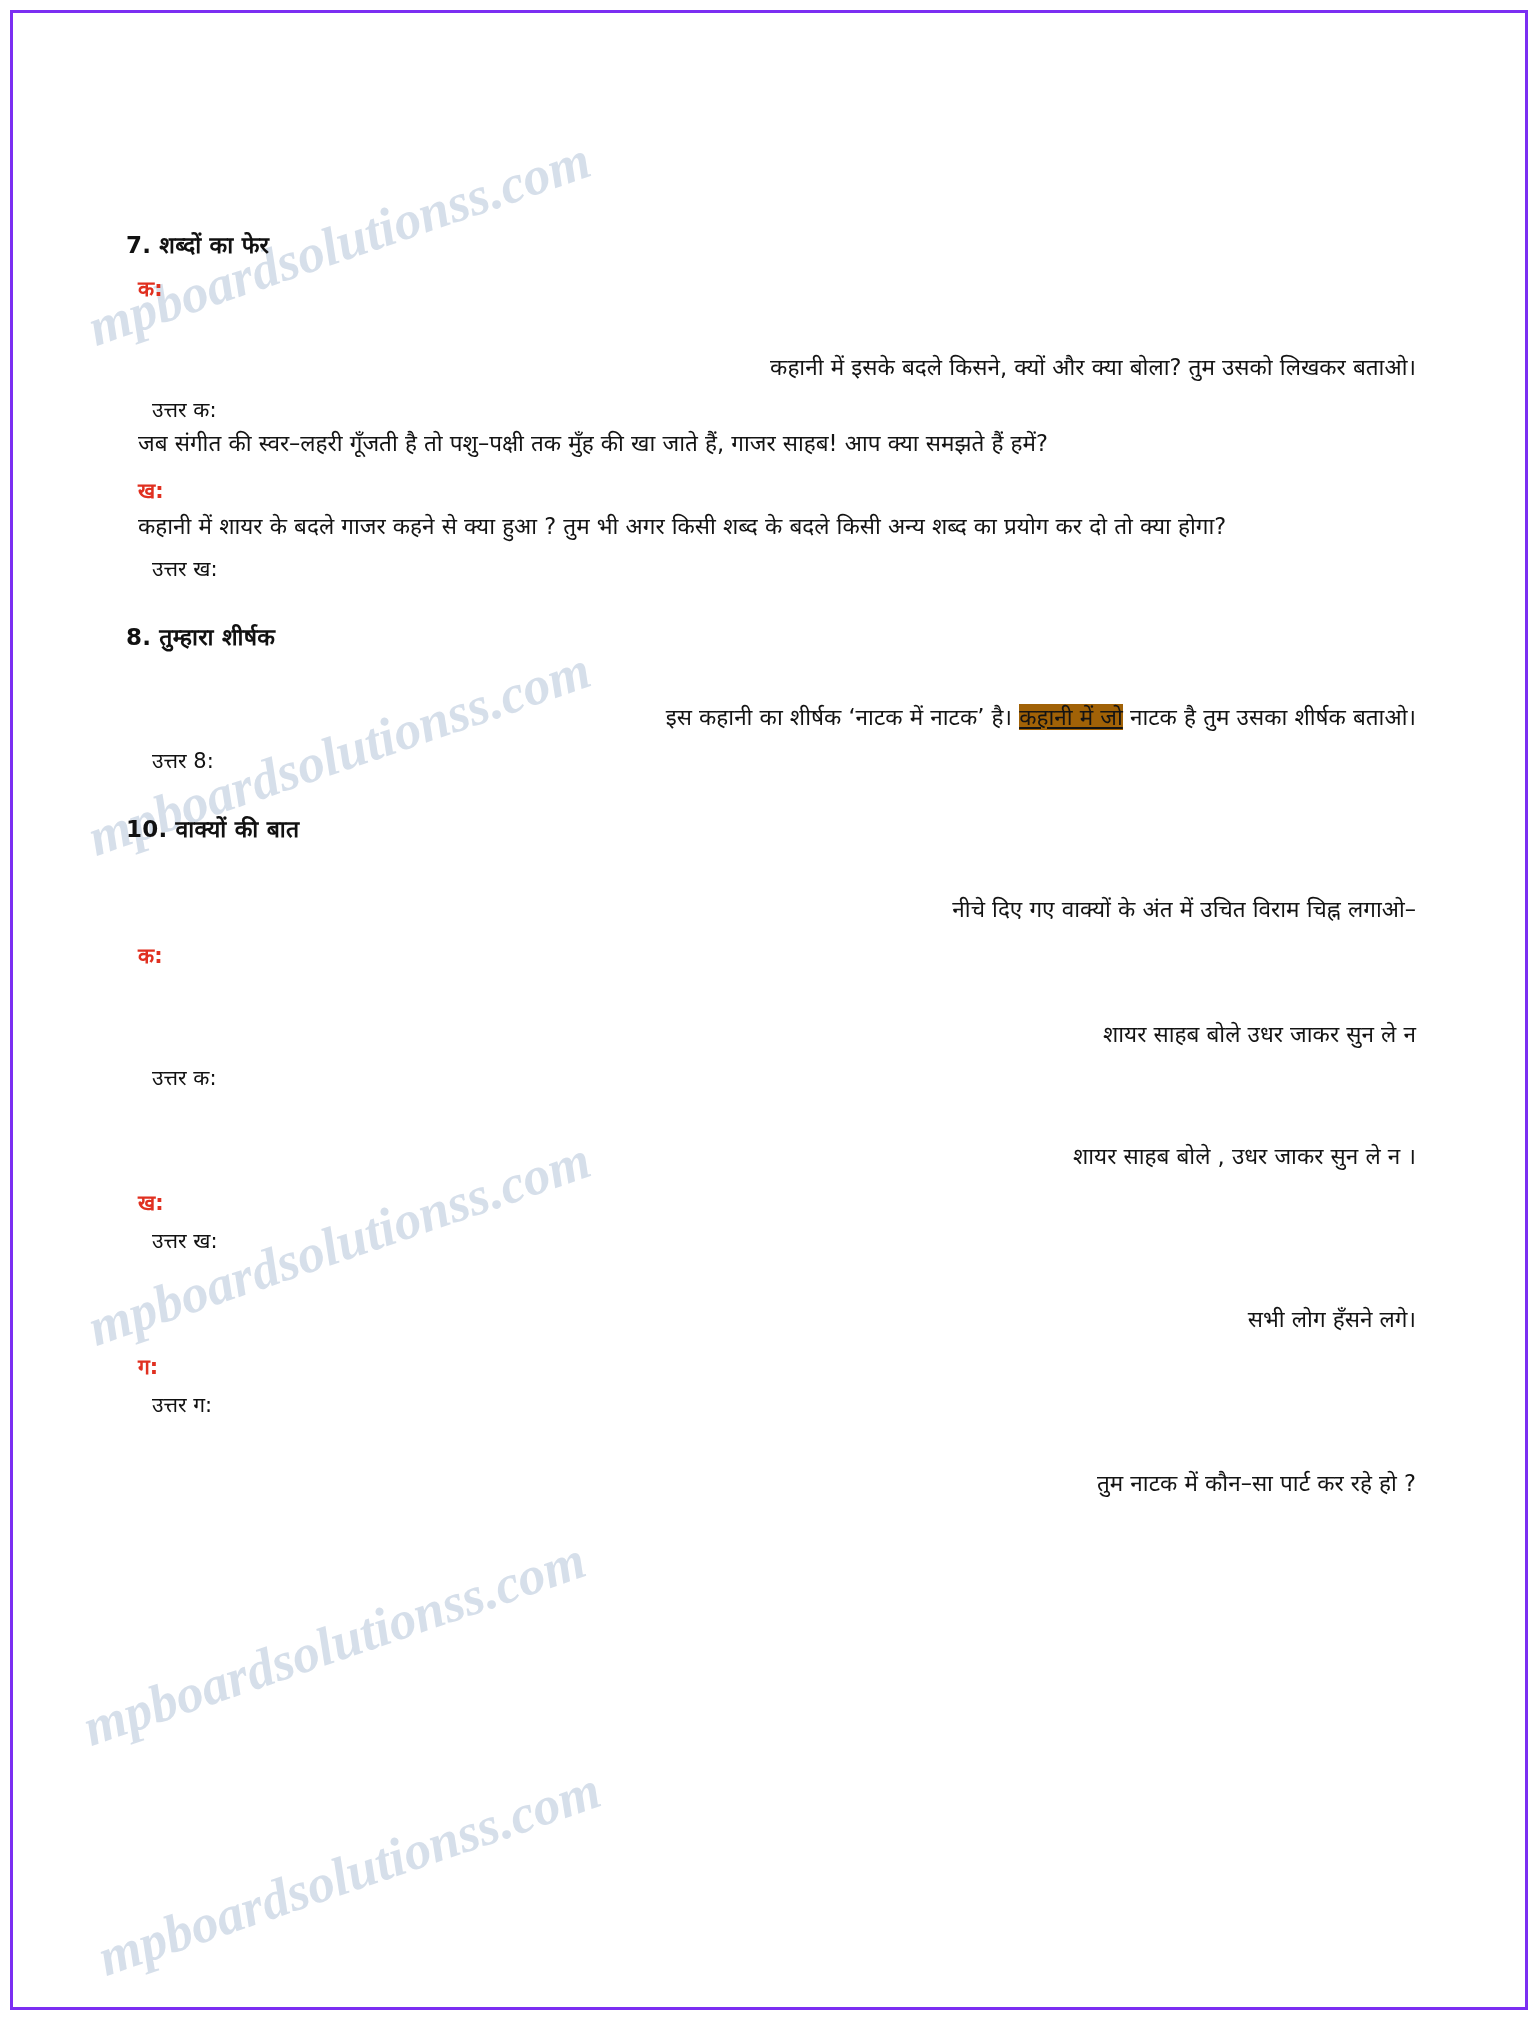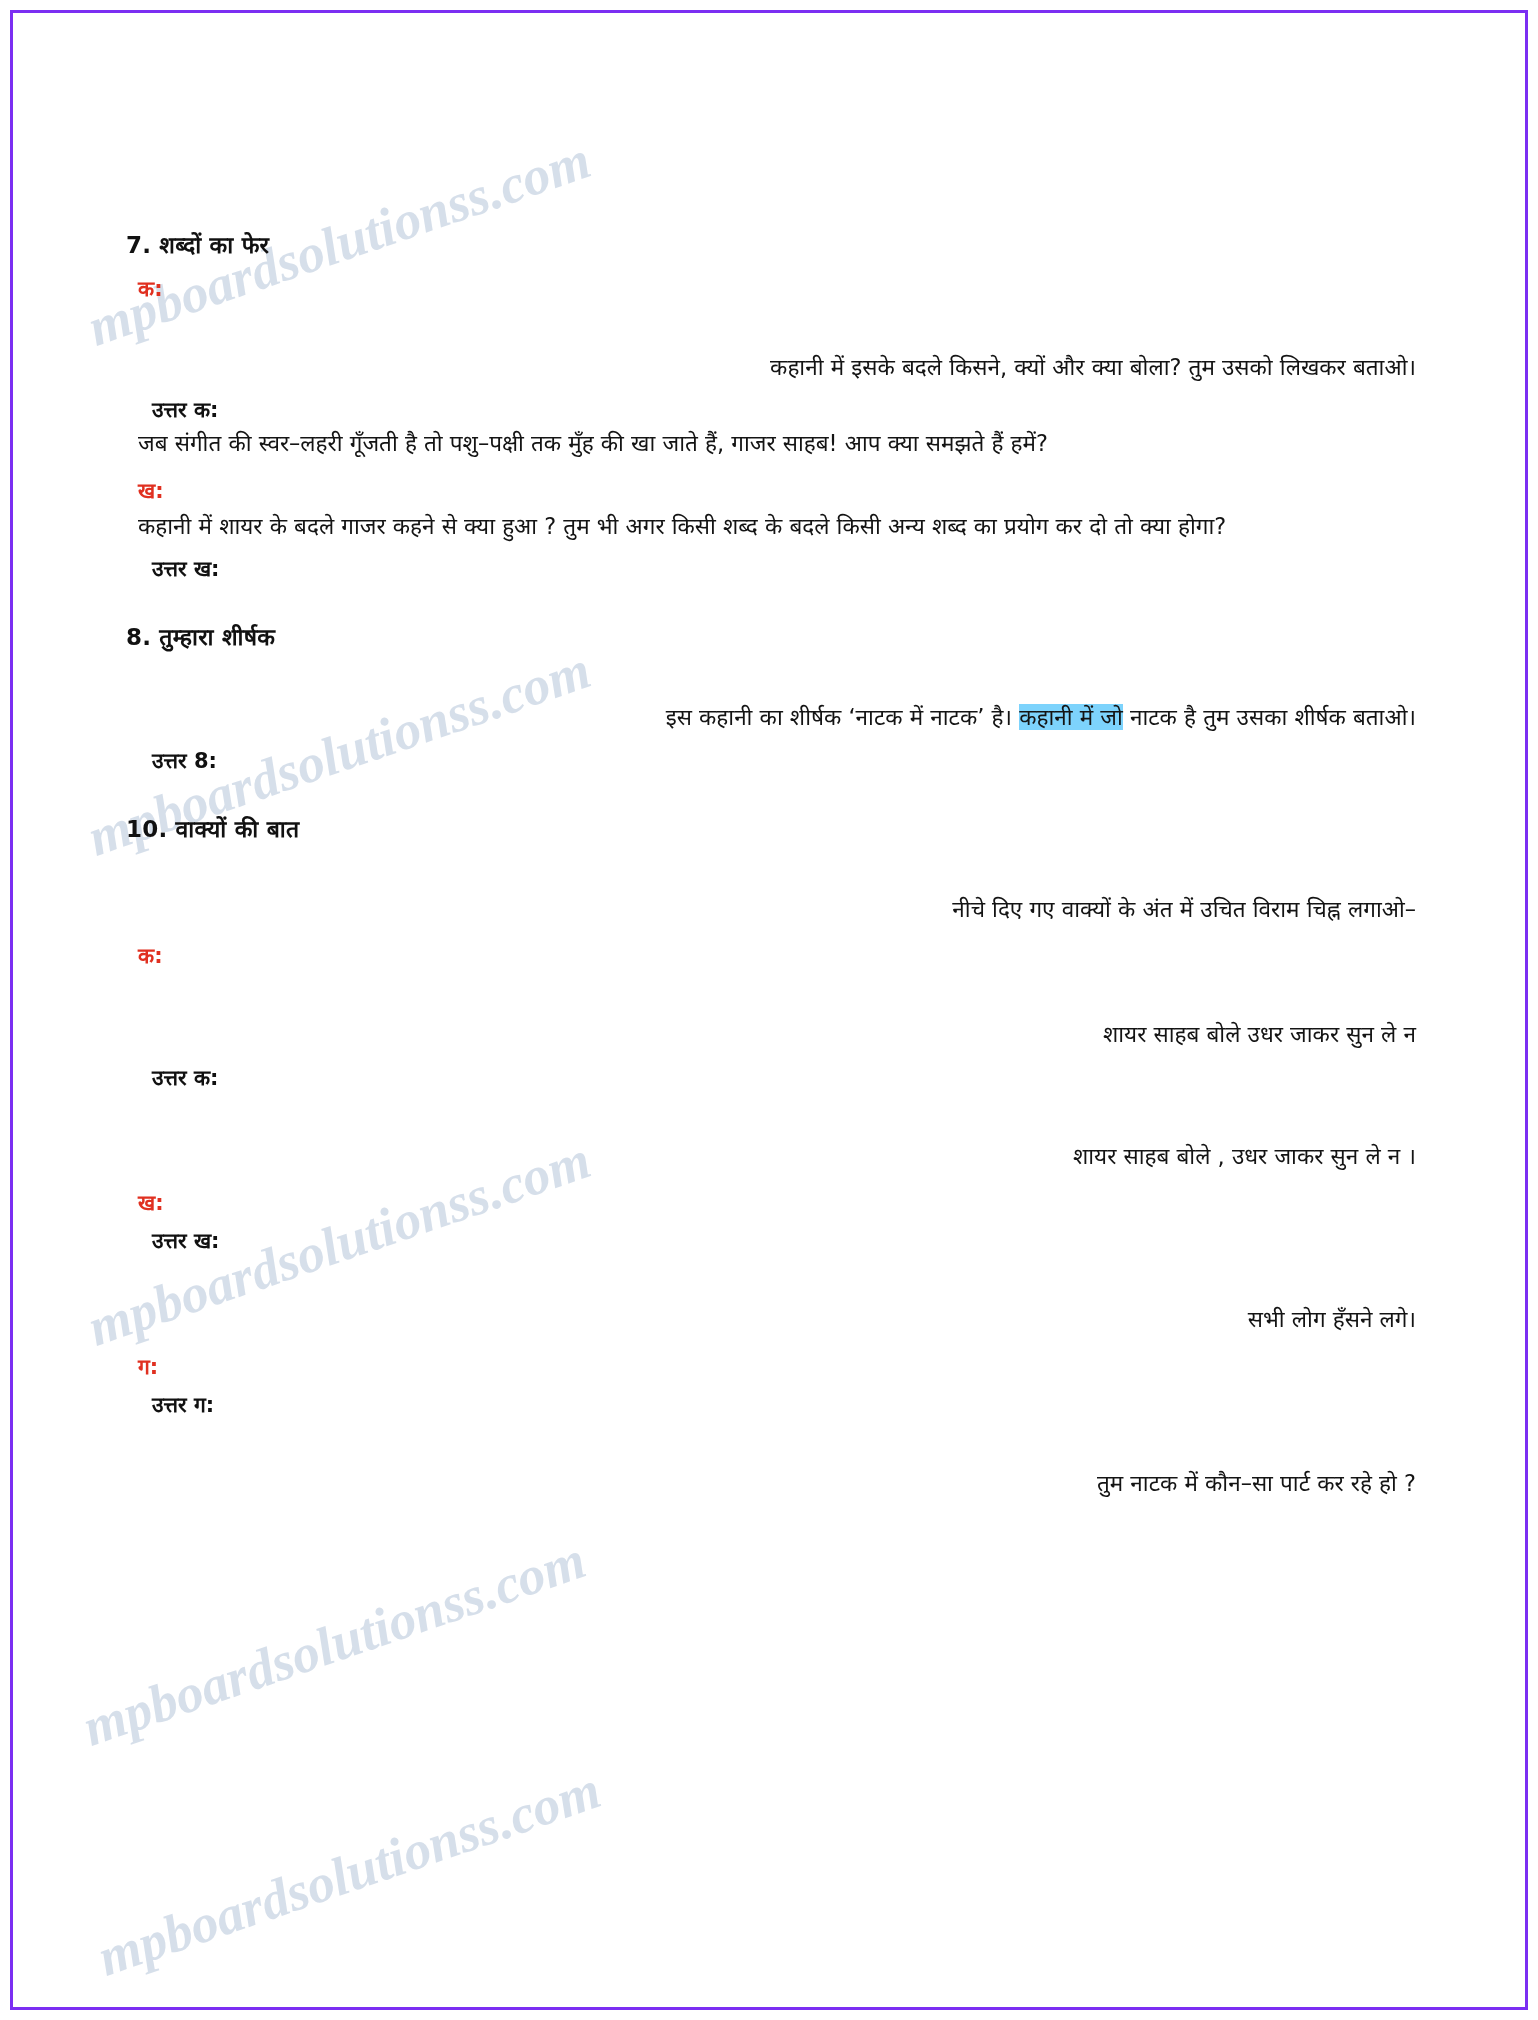--- a/index.html
+++ b/index.html
@@ -54,29 +54,29 @@
   .body-text.nojust { text-align: right; margin-top: 47px; }
 
   .sub-label {
     font-size: 21px;
     font-weight: bold;
     color: #e03020;
     margin: 14px 0 4px 12px;
   }
   .ans-label {
     font-size: 21px;
-    font-weight: bold;
+    font-weight: normal;
     color: #111111;
     margin: 10px 0 2px 26px;
   }
 
   .block { margin-bottom: 4px; }
   .gap-lg { height: 34px; }
 
-  .hl-teal { background: #7dd3fc; }
+  .hl-teal { background: #a16207; text-decoration: underline; }
 
   
   .wm {
     position: absolute;
     font-family: "Liberation Serif", serif;
     font-style: italic;
     font-weight: bold;
     color: rgba(120, 150, 185, 0.30);
     white-space: nowrap;
     transform-origin: left top;

